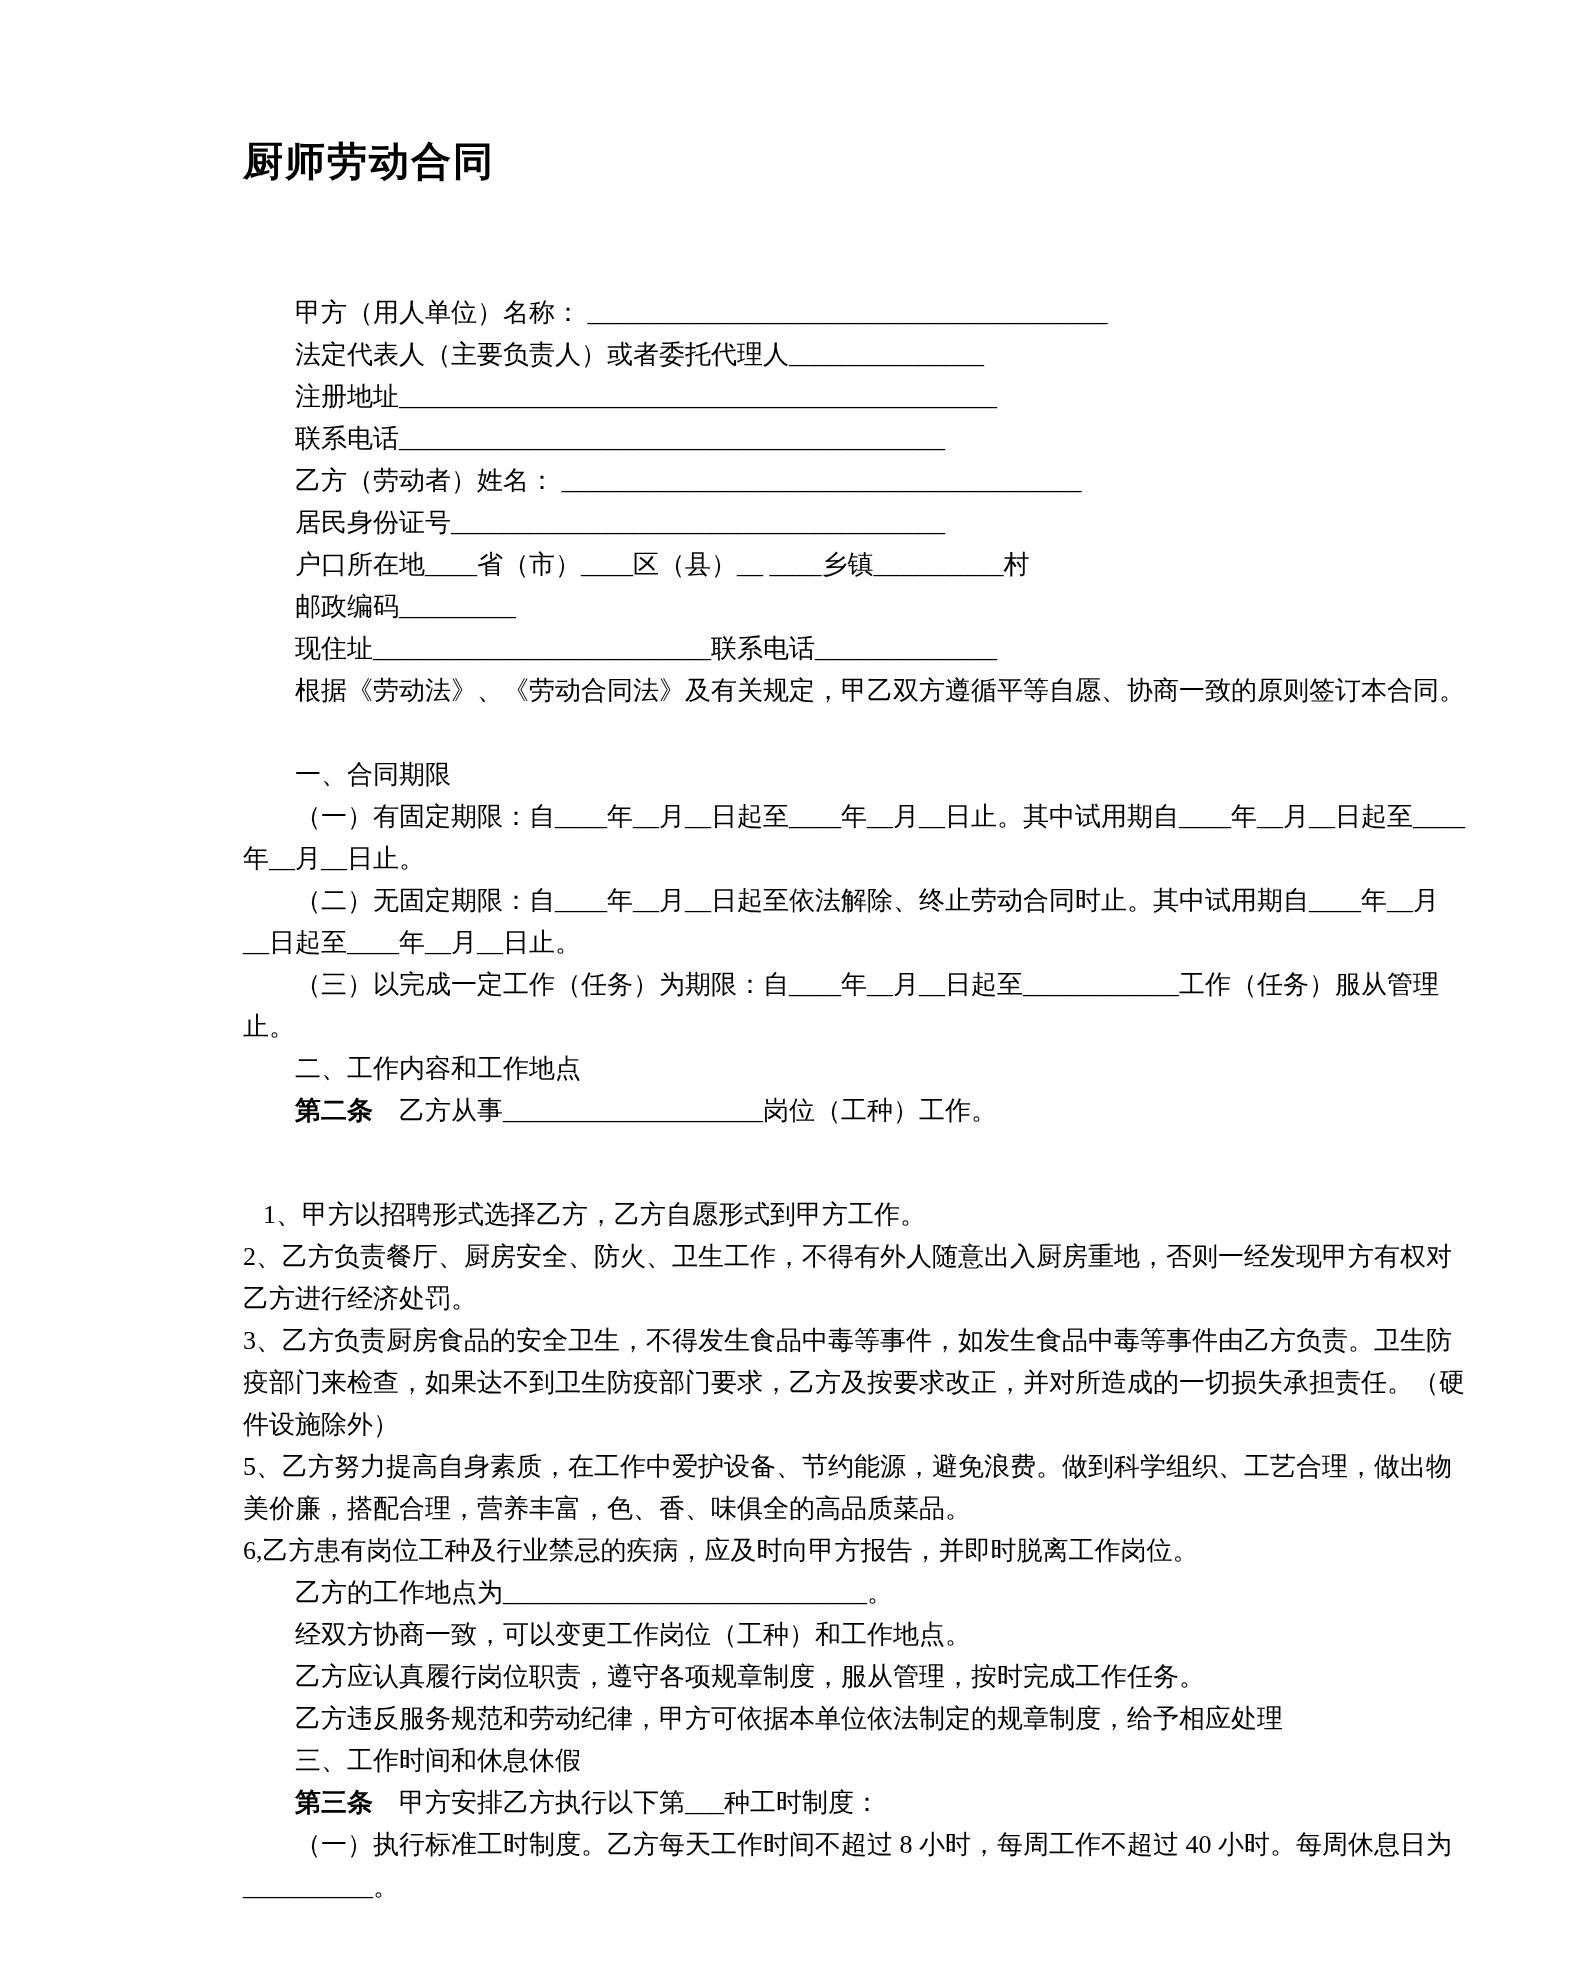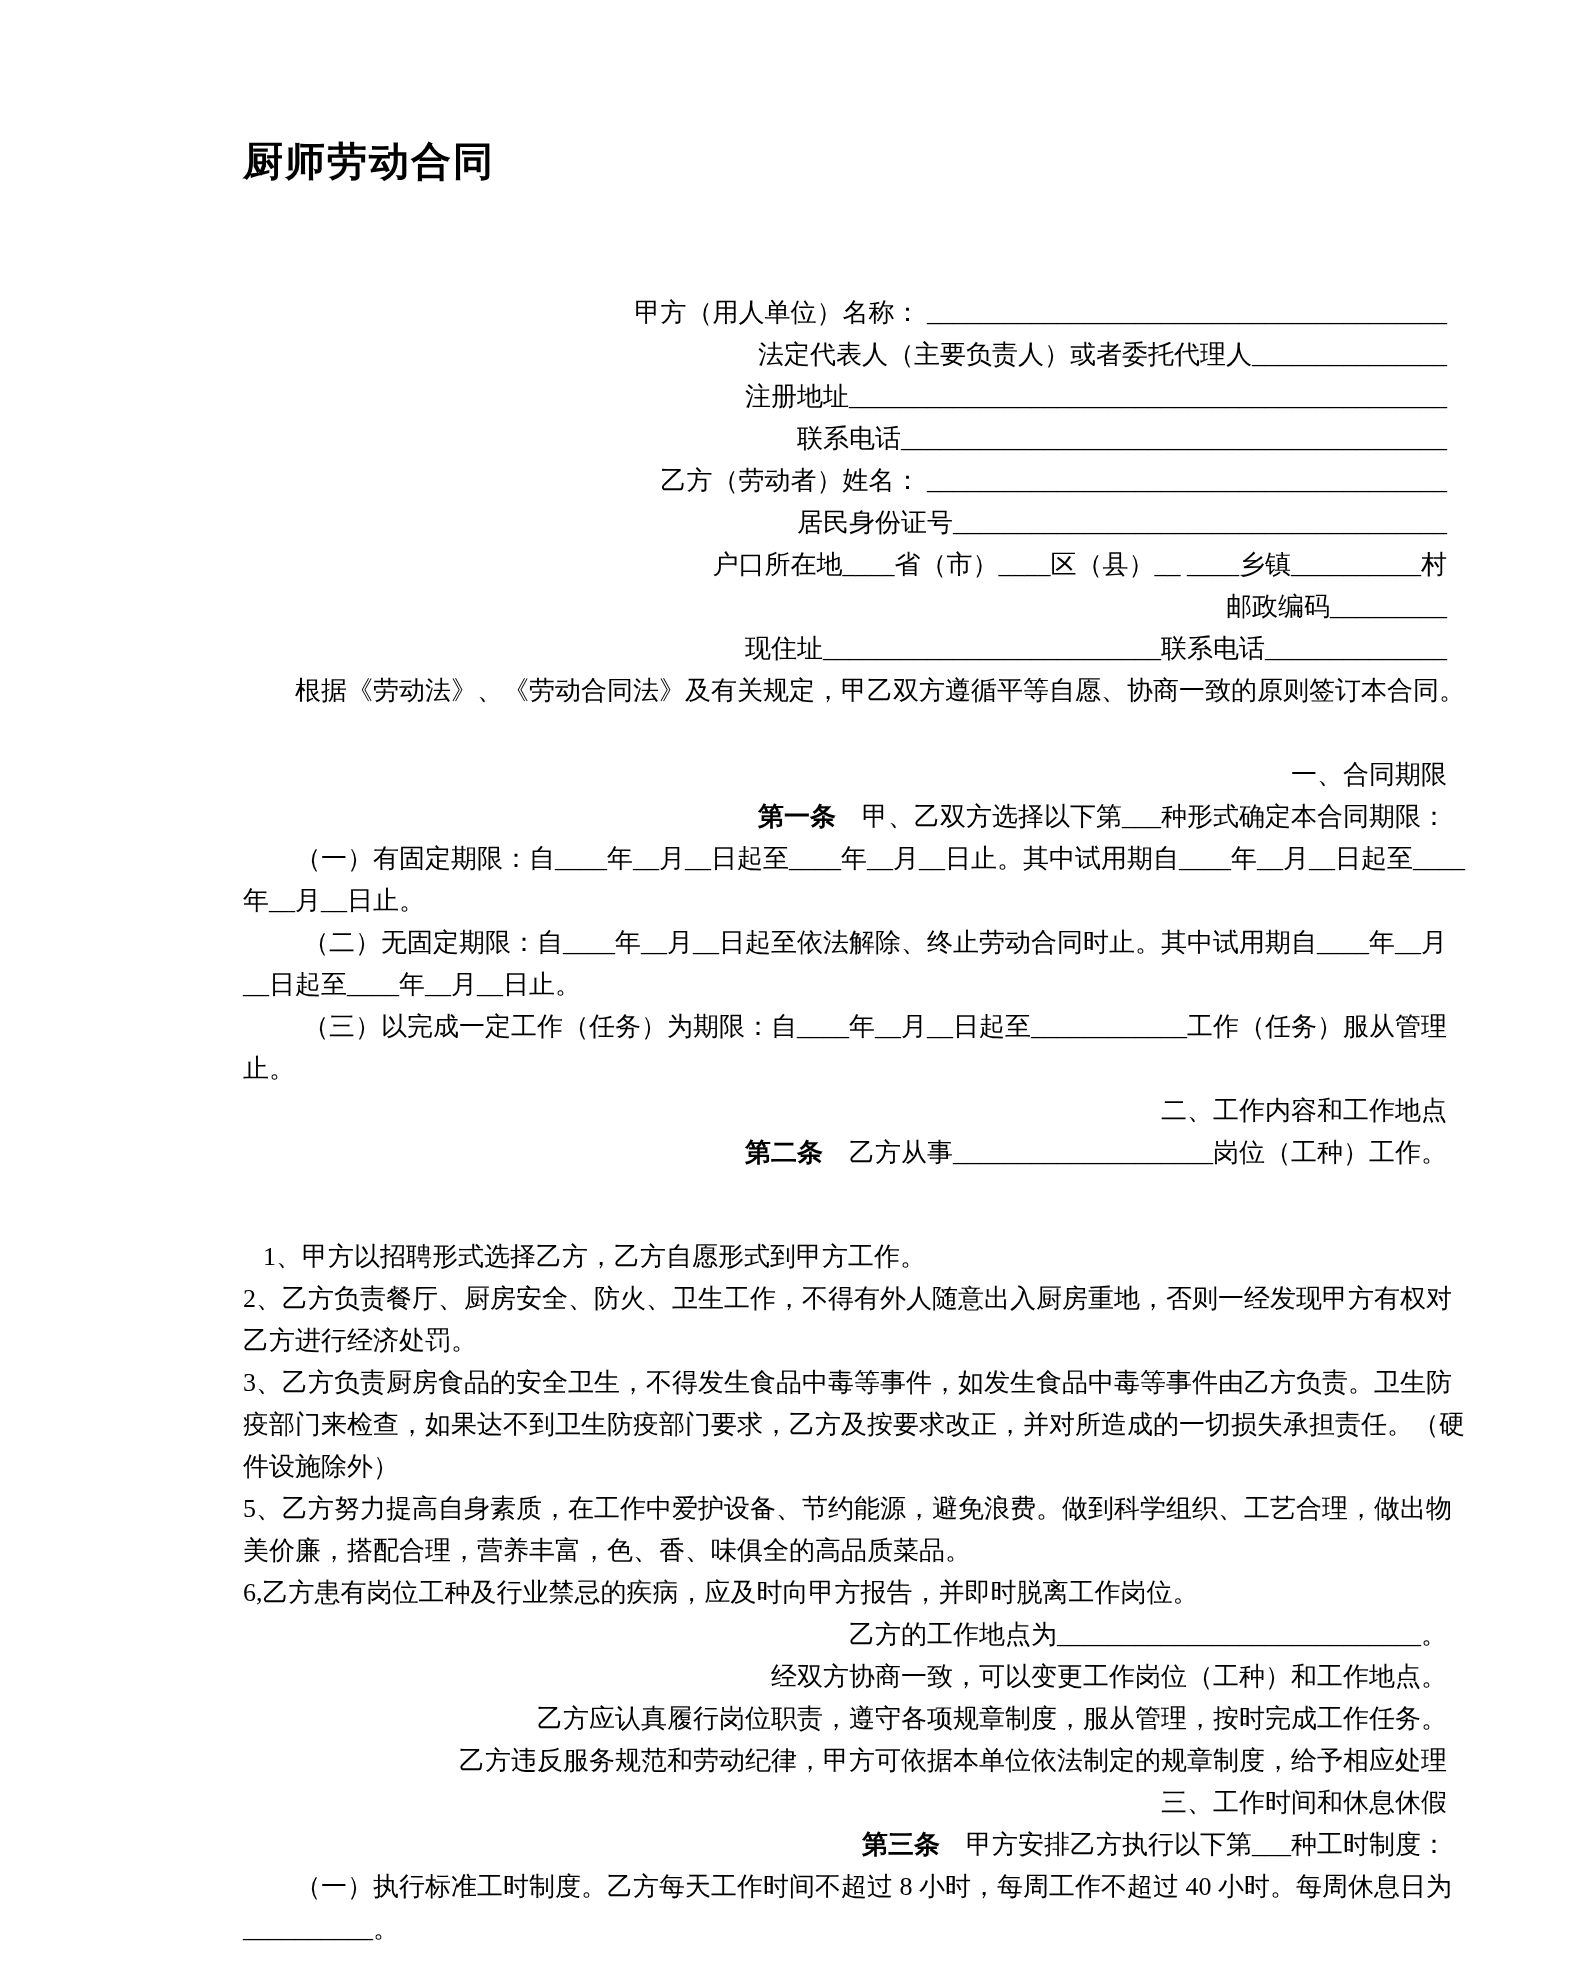--- a/index.html
+++ b/index.html
@@ -10,21 +10,21 @@
     font-size:26px;
   }
   .doc{padding:0 140px 0 243px;}
   .title{
     margin-top:130px;height:64px;line-height:64px;
     text-align:left;font-size:40px;font-weight:bold;
     letter-spacing:2px;white-space:nowrap;
   }
   .gap-title{height:98px;}
   .ln{height:42px;line-height:42px;white-space:nowrap;}
-  .i2{text-indent:52px;text-align:right;}   
+  .i2{text-indent:52px;}   
   .i1{text-indent:20px;margin-top:20px;}   
   .i0{text-indent:0;}
   .b{font-weight:bold;}
   .blank{height:42px;}
 </style>
 </head>
 <body>
 
 <div class="page">
   <div class="doc">
@@ -39,21 +39,20 @@
     <div class="ln i2">乙方（劳动者）姓名： ________________________________________</div>
     <div class="ln i2">居民身份证号______________________________________</div>
     <div class="ln i2">户口所在地____省（市）____区（县）__ ____乡镇__________村</div>
     <div class="ln i2">邮政编码_________</div>
     <div class="ln i2">现住址__________________________联系电话______________</div>
     <div class="ln i2">根据《劳动法》、《劳动合同法》及有关规定，甲乙双方遵循平等自愿、协商一致的原则签订本合同。</div>
 
     <div class="ln blank"></div>
 
     <div class="ln i2">一、合同期限</div>
-    <div class="ln i2"><span class="b">第一条</span><span>　甲、乙双方选择以下第___种形式确定本合同期限：</span></div>
     <div class="ln i2">（一）有固定期限：自____年__月__日起至____年__月__日止。其中试用期自____年__月__日起至____</div>
     <div class="ln i0">年__月__日止。</div>
     <div class="ln i2">（二）无固定期限：自____年__月__日起至依法解除、终止劳动合同时止。其中试用期自____年__月</div>
     <div class="ln i0">__日起至____年__月__日止。</div>
     <div class="ln i2">（三）以完成一定工作（任务）为期限：自____年__月__日起至____________工作（任务）服从管理</div>
     <div class="ln i0">止。</div>
     <div class="ln i2">二、工作内容和工作地点</div>
     <div class="ln i2"><span class="b">第二条</span><span>　乙方从事____________________岗位（工种）工作。</span></div>
 
     <div class="ln blank"></div>

